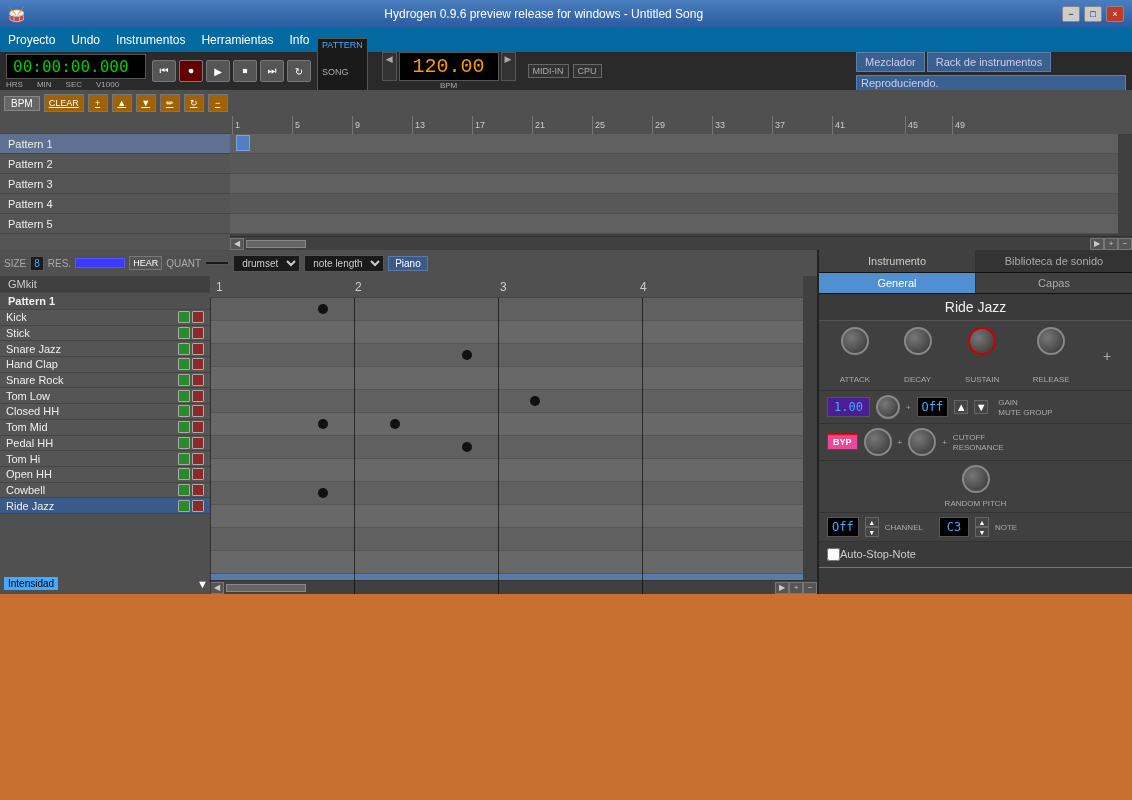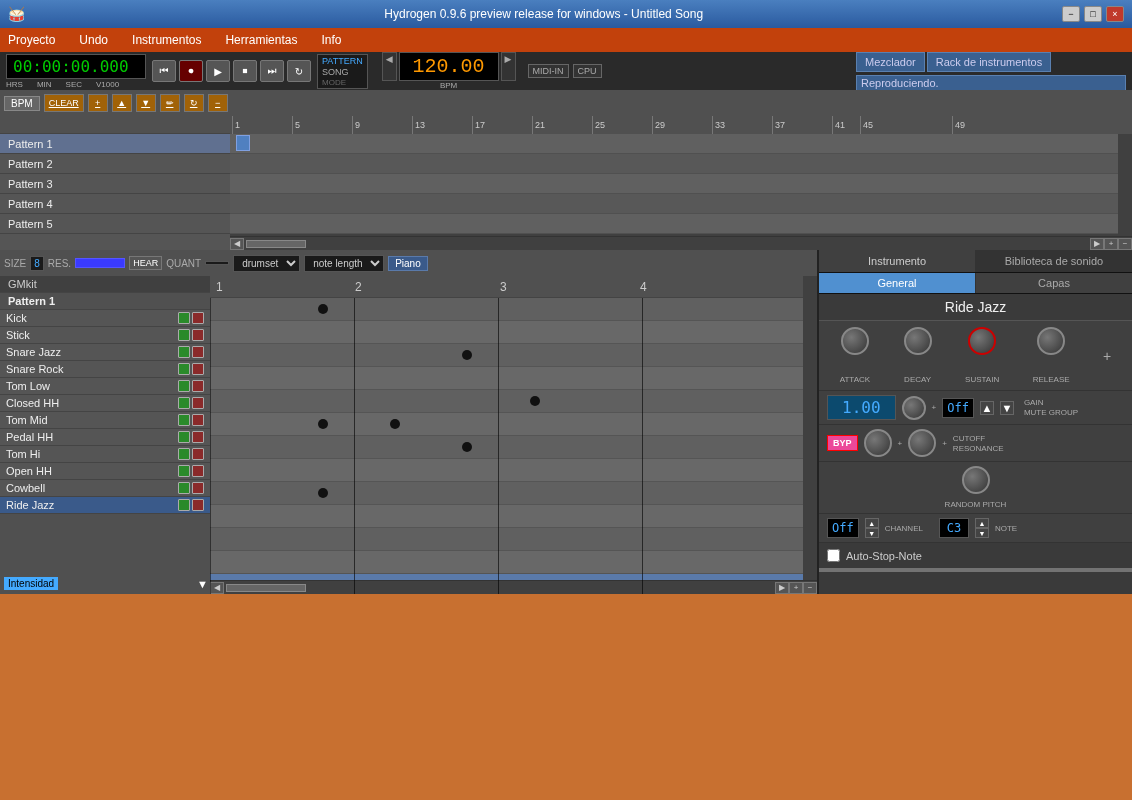--- a/index.html
+++ b/index.html
@@ -30,26 +30,26 @@
       border: 1px solid #888;
       display: flex; align-items: center; justify-content: center;
       font-size: 9px; cursor: pointer; color: #000;
       border-radius: 2px;
     }
     .win-btn.close { background: #c0392b; color: white; }
     .win-btn.min { background: #ccc; }
     .win-btn.max { background: #ccc; }
     
     #menubar {
-      background: #c2410c;
+      background: #0369a1;
       height: 24px;
       display: flex;
       align-items: center;
       padding: 0 4px;
-      gap: 16px;
+      gap: 8px;
     }
     .menu-item {
       color: white;
       font-size: 12px;
       cursor: pointer;
       padding: 2px 4px;
     }
     
     #transport {
       background: #2a2a2a;
@@ -83,21 +83,21 @@
       display: flex; align-items: center; justify-content: center;
       cursor: pointer; font-size: 10px;
       border-radius: 2px;
     }
     .mode-box {
       background: #1a1a1a;
       border: 1px solid #555;
       color: #aaa;
       font-size: 9px;
       padding: 1px 4px;
-      display: flex; flex-direction: column; gap: 1px;
+      display: flex; flex-direction: column; gap: 17px;
     }
     .mode-active { color: #4af; }
     .bpm-display {
       background: #000;
       color: #ff9900;
       font-family: Liberation Mono, monospace;
       font-size: 20px;
       padding: 2px 8px;
       border: 1px solid #555;
       min-width: 100px;
@@ -426,21 +426,21 @@
         <div class="ruler-mark" style="left:62px;">5</div>
         <div class="ruler-mark" style="left:122px;">9</div>
         <div class="ruler-mark" style="left:182px;">13</div>
         <div class="ruler-mark" style="left:242px;">17</div>
         <div class="ruler-mark" style="left:302px;">21</div>
         <div class="ruler-mark" style="left:362px;">25</div>
         <div class="ruler-mark" style="left:422px;">29</div>
         <div class="ruler-mark" style="left:482px;">33</div>
         <div class="ruler-mark" style="left:542px;">37</div>
         <div class="ruler-mark" style="left:602px;">41</div>
-        <div class="ruler-mark" style="left:630px;">45</div>
+        <div class="ruler-mark" style="left:675px;">45</div>
         <div class="ruler-mark" style="left:722px;">49</div>
       </div>
 
       <div style="flex:1;position:relative;overflow:hidden;">
         <div style="height:20px;border-bottom:1px solid #505050;position:relative;background:#606060;">
           <div style="position:absolute;left:6px;top:1px;width:14px;height:16px;background:#5080c0;border:1px solid #80a0e0;"></div>
         </div>
         <div style="height:20px;border-bottom:1px solid #505050;position:relative;background:#585858;"></div>
         <div style="height:20px;border-bottom:1px solid #505050;position:relative;background:#606060;"></div>
         <div style="height:20px;border-bottom:1px solid #505050;position:relative;background:#585858;"></div>
@@ -504,20 +504,27 @@
             </div>
         </div>
         <div class="instrument-row">
           <span>Snare Jazz</span>
           <div class="inst-buttons">
               <div class="inst-btn green"></div>
               <div class="inst-btn red"></div>
             </div>
         </div>
         <div class="instrument-row">
+          <span>Hand Clap</span>
+          <div class="inst-buttons">
+              <div class="inst-btn green"></div>
+              <div class="inst-btn red"></div>
+            </div>
+        </div>
+        <div class="instrument-row">
           <span>Snare Rock</span>
           <div class="inst-buttons">
               <div class="inst-btn green"></div>
               <div class="inst-btn red"></div>
             </div>
         </div>
         <div class="instrument-row">
           <span>Tom Low</span>
           <div class="inst-buttons">
               <div class="inst-btn green"></div>
@@ -701,21 +708,21 @@
       </div>
       <div class="knob-group">
         <div style="width:28px;height:28px;background:radial-gradient(circle at 35% 35%,#777,#333);border-radius:50%;border:2px solid #888;"></div>
         <div style="font-size:8px;color:#aaa;">RELEASE</div>
       </div>
 
       <span style="color:#aaa;font-size:14px;">+</span>
     </div>
 
     <div style="display:flex;align-items:center;padding:4px 8px;gap:6px;background:#404040;border-bottom:1px solid #333;">
-      <div style="background:#0c4a6e;color:#4af;font-size:16px;font-family:monospace;padding:2px 14px;border:1px solid #555;min-width:40px;text-align:center;">1.00</div>
+      <div style="background:#4c1d95;color:#4af;font-size:12px;font-family:monospace;padding:2px 6px;border:1px solid #555;min-width:40px;text-align:center;">1.00</div>
       <div style="width:24px;height:24px;background:radial-gradient(circle at 35% 35%,#777,#333);border-radius:50%;border:2px solid #888;"></div>
       <span style="font-size:8px;color:#aaa;">+</span>
       <div style="background:#000;color:#4af;font-size:12px;font-family:monospace;padding:2px 4px;border:1px solid #555;min-width:30px;text-align:center;">Off</div>
       <div style="background:#444;border:1px solid #666;width:14px;height:14px;display:flex;align-items:center;justify-content:center;cursor:pointer;">▲</div>
       <div style="background:#444;border:1px solid #666;width:14px;height:14px;display:flex;align-items:center;justify-content:center;cursor:pointer;">▼</div>
       <div style="display:flex;flex-direction:column;gap:1px;margin-left:4px;">
         <span style="font-size:8px;color:#aaa;">GAIN</span>
         <span style="font-size:8px;color:#aaa;">MUTE GROUP</span>
       </div>
     </div>
@@ -745,20 +752,20 @@
       </div>
       <span style="font-size:8px;color:#aaa;">CHANNEL</span>
       <div style="background:#000;color:#4af;font-size:12px;font-family:monospace;padding:2px 4px;border:1px solid #555;min-width:30px;text-align:center;margin-left:10px;">C3</div>
       <div style="display:flex;flex-direction:column;">
         <div style="background:#444;border:1px solid #666;width:14px;height:10px;display:flex;align-items:center;justify-content:center;cursor:pointer;font-size:7px;">▲</div>
         <div style="background:#444;border:1px solid #666;width:14px;height:10px;display:flex;align-items:center;justify-content:center;cursor:pointer;font-size:7px;">▼</div>
       </div>
       <span style="font-size:8px;color:#aaa;">NOTE</span>
     </div>
 
-    <div style="display:flex;align-items:center;padding:6px 8px;gap:6px;background:#3a3a3a;border-bottom:4px solid #737373;">
+    <div style="display:flex;align-items:flex-start;padding:6px 8px;gap:0;background:#3a3a3a;border-bottom:1px solid #737373;">
       <input type="checkbox" style="cursor: pointer;">
       <span style="color:#ccc;font-size:11px;">Auto-Stop-Note</span>
     </div>
 
     <div style="flex:1;background:#3a3a3a;"></div>
   </div>
 </div>
 
 </body></html>

